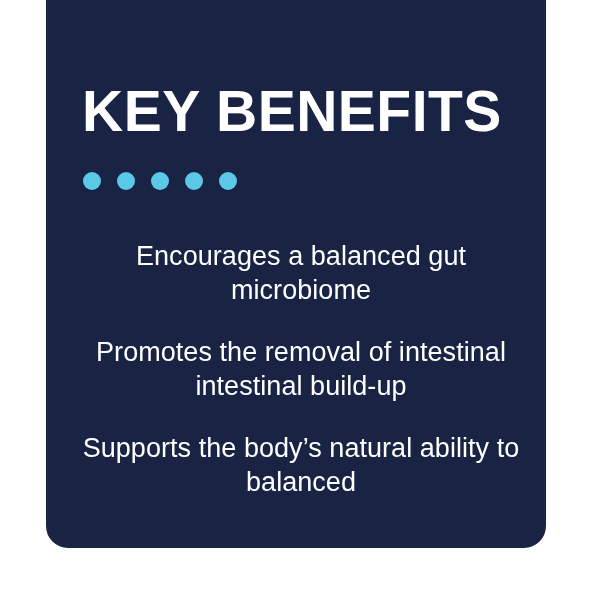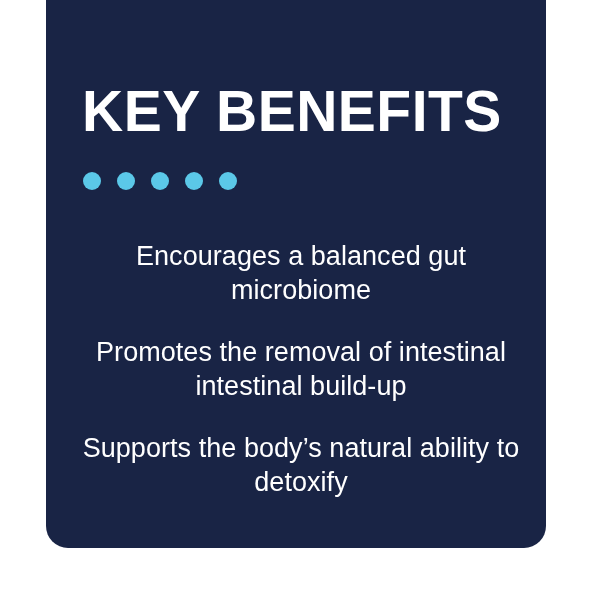--- a/index.html
+++ b/index.html
@@ -103,18 +103,18 @@
       <span class="dot"></span>
       <span class="dot"></span>
       <span class="dot"></span>
       <span class="dot"></span>
       <span class="dot"></span>
     </div>
 
     <ul class="benefit-list">
       <li class="benefit-item">Encourages a balanced gut microbiome</li>
       <li class="benefit-item">Promotes the removal of intestinal intestinal build-up</li>
-      <li class="benefit-item">Supports the body’s natural ability to detoxify</li>
+      <li class="benefit-item">Supports the body’s natural ability to balanced</li>
     </ul>
 
   </section>
 
 </div>
 
 </body></html>

